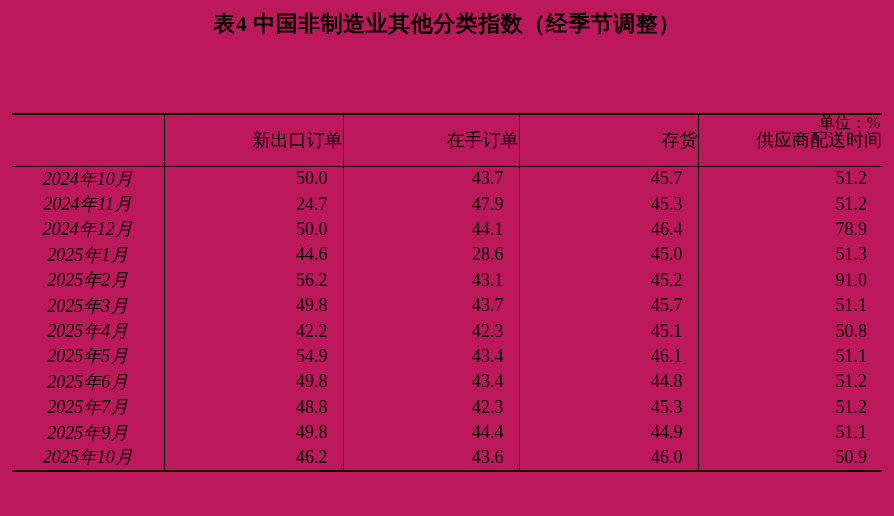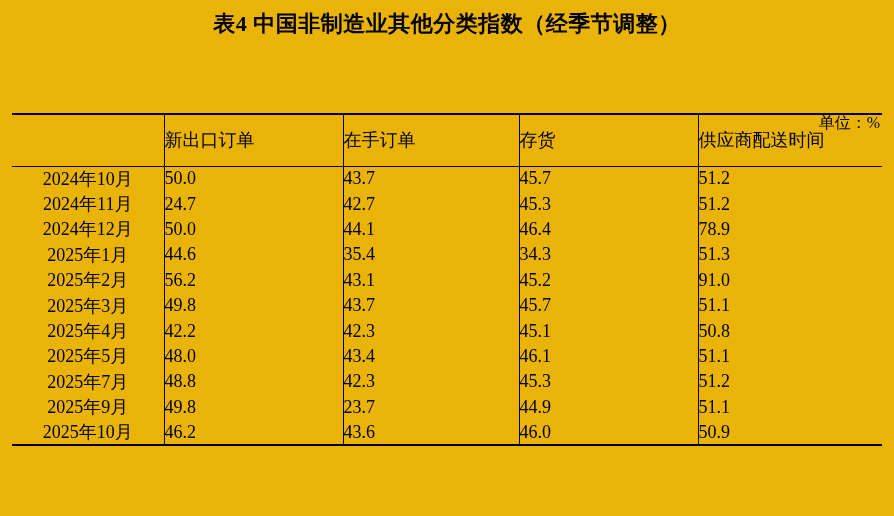--- a/index.html
+++ b/index.html
@@ -7,21 +7,21 @@
   body {
     width: 894px;
     height: 516px;
     font-family: "Liberation Serif", "DejaVu Serif", serif;
     color: #000000;
   }
   .page {
     position: relative;
     width: 894px;
     height: 516px;
-    background: #eab308;
+    background: #be185d;
     overflow: hidden;
   }
   .title {
     position: absolute;
     top: 9px;
     left: 0;
     width: 100%;
     text-align: center;
     font-size: 22px;
     font-weight: bold;
@@ -44,35 +44,35 @@
     table-layout: fixed;
     border-top: 2.5px solid #000;
     border-bottom: 2.5px solid #000;
   }
   .data-table th, .data-table td {
     border-left: 1px solid #000;
     font-weight: normal;
     overflow: hidden;
     white-space: nowrap;
   }
-  .data-table th:first-child, .data-table td:first-child { border-left: none; }
+  .data-table th:first-child, .data-table td:first-child { border-left: none; font-style: italic; }
   .data-table thead th {
     height: 52px;
     font-size: 18px;
-    text-align: left;
+    text-align: right;
     vertical-align: middle;
     border-bottom: 1px solid #000;
   }
   .data-table tbody td {
     height: 25.4px;
     font-size: 18px;
     vertical-align: middle;
   }
   .month-cell { text-align: center; }
-  .value-cell { padding-right: 15px; }
+  .value-cell { text-align: right; padding-right: 15px; }
 </style>
 </head>
 <body>
 
 <div class="page">
 
   <div class="title">表4 中国非制造业其他分类指数（经季节调整）</div>
 
   <div class="unit-label">单位：%</div>
 
@@ -97,36 +97,36 @@
         <tr>
           <td class="month-cell">2024年10月</td>
           <td class="value-cell">50.0</td>
           <td class="value-cell">43.7</td>
           <td class="value-cell">45.7</td>
           <td class="value-cell">51.2</td>
         </tr>
         <tr>
           <td class="month-cell">2024年11月</td>
           <td class="value-cell">24.7</td>
-          <td class="value-cell">42.7</td>
+          <td class="value-cell">47.9</td>
           <td class="value-cell">45.3</td>
           <td class="value-cell">51.2</td>
         </tr>
         <tr>
           <td class="month-cell">2024年12月</td>
           <td class="value-cell">50.0</td>
           <td class="value-cell">44.1</td>
           <td class="value-cell">46.4</td>
           <td class="value-cell">78.9</td>
         </tr>
         <tr>
           <td class="month-cell">2025年1月</td>
           <td class="value-cell">44.6</td>
-          <td class="value-cell">35.4</td>
-          <td class="value-cell">34.3</td>
+          <td class="value-cell">28.6</td>
+          <td class="value-cell">45.0</td>
           <td class="value-cell">51.3</td>
         </tr>
         <tr>
           <td class="month-cell">2025年2月</td>
           <td class="value-cell">56.2</td>
           <td class="value-cell">43.1</td>
           <td class="value-cell">45.2</td>
           <td class="value-cell">91.0</td>
         </tr>
         <tr>
@@ -138,36 +138,43 @@
         </tr>
         <tr>
           <td class="month-cell">2025年4月</td>
           <td class="value-cell">42.2</td>
           <td class="value-cell">42.3</td>
           <td class="value-cell">45.1</td>
           <td class="value-cell">50.8</td>
         </tr>
         <tr>
           <td class="month-cell">2025年5月</td>
-          <td class="value-cell">48.0</td>
+          <td class="value-cell">54.9</td>
           <td class="value-cell">43.4</td>
           <td class="value-cell">46.1</td>
           <td class="value-cell">51.1</td>
+        </tr>
+        <tr>
+          <td class="month-cell">2025年6月</td>
+          <td class="value-cell">49.8</td>
+          <td class="value-cell">43.4</td>
+          <td class="value-cell">44.8</td>
+          <td class="value-cell">51.2</td>
         </tr>
         <tr>
           <td class="month-cell">2025年7月</td>
           <td class="value-cell">48.8</td>
           <td class="value-cell">42.3</td>
           <td class="value-cell">45.3</td>
           <td class="value-cell">51.2</td>
         </tr>
         <tr>
           <td class="month-cell">2025年9月</td>
           <td class="value-cell">49.8</td>
-          <td class="value-cell">23.7</td>
+          <td class="value-cell">44.4</td>
           <td class="value-cell">44.9</td>
           <td class="value-cell">51.1</td>
         </tr>
         <tr>
           <td class="month-cell">2025年10月</td>
           <td class="value-cell">46.2</td>
           <td class="value-cell">43.6</td>
           <td class="value-cell">46.0</td>
           <td class="value-cell">50.9</td>
         </tr>

